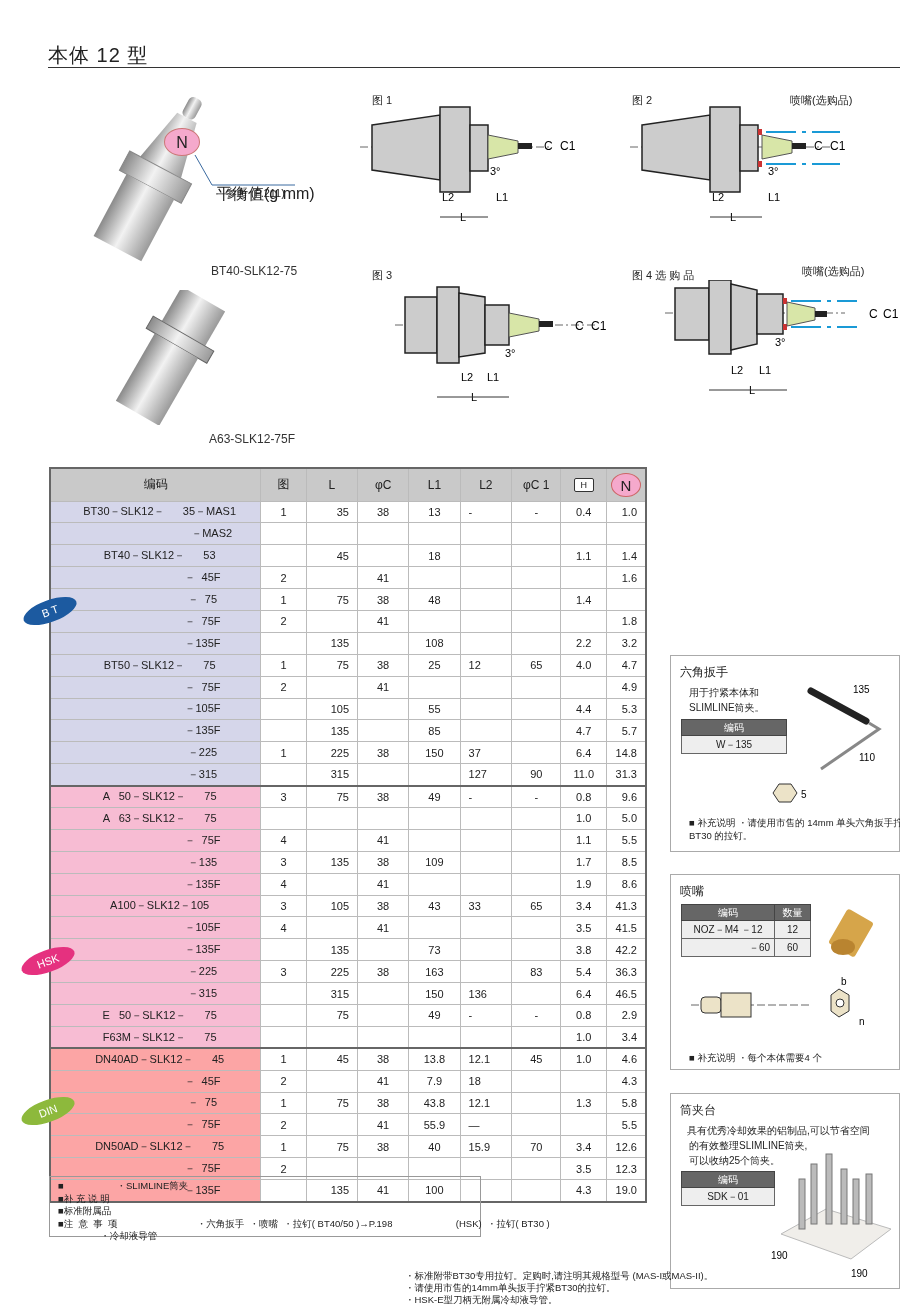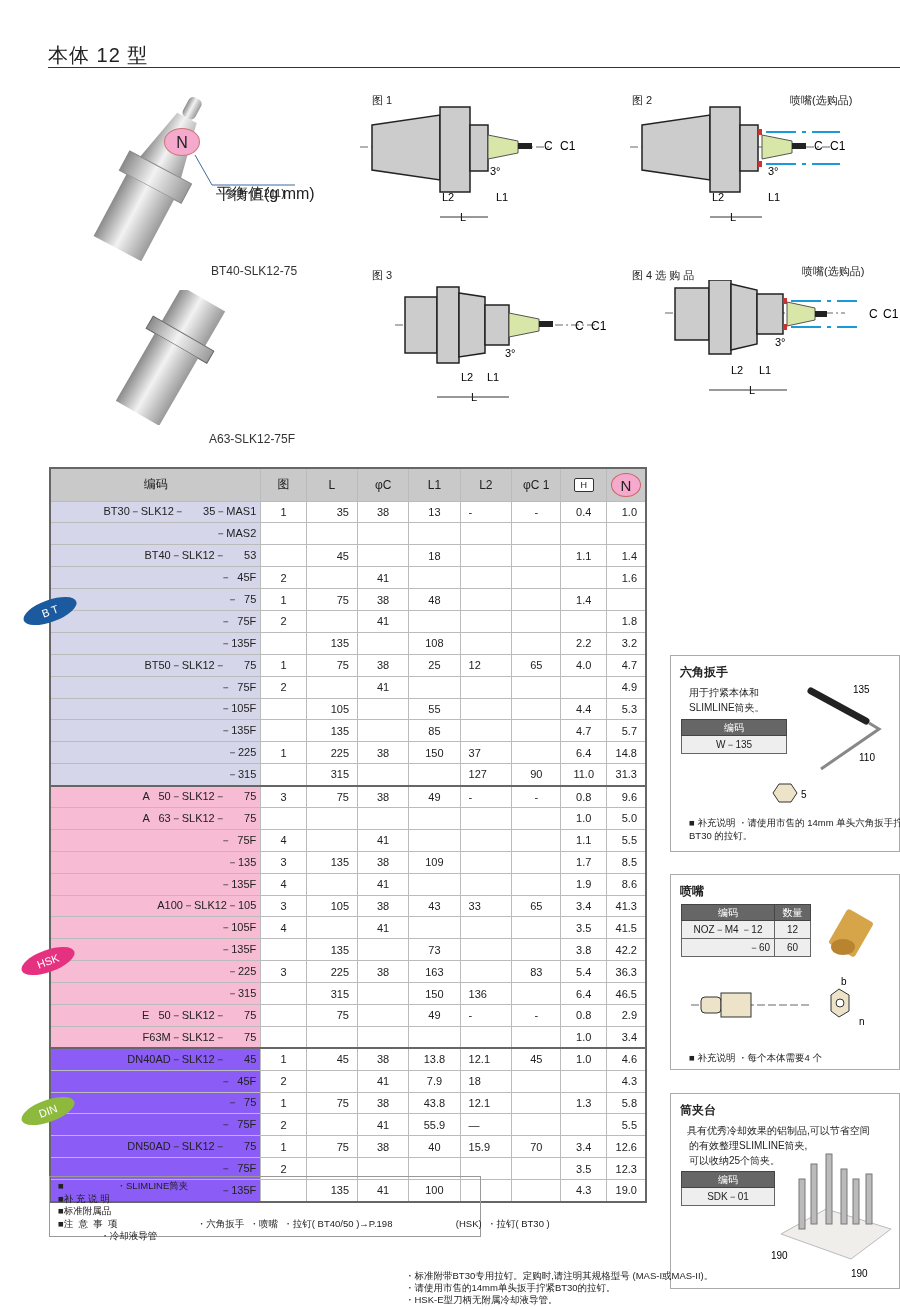--- a/index.html
+++ b/index.html
@@ -7,33 +7,33 @@
 .abs{position:absolute}
 #title{left:48px;top:42px;font-size:20px;letter-spacing:1px}
 #title-rule{left:48px;top:67px;width:852px;height:1px;background:#333}
 .photo-cap{font-size:12px;color:#333}
 .fig-label{font-size:11px}
 svg text{font-family:"Liberation Sans",sans-serif}
 
 #spec{left:49px;top:467px;width:598px;border-collapse:collapse;font-size:11px}
 #spec td,#spec th{border:1px solid #bbb;height:21.9px;text-align:center;font-weight:normal;padding:0 4px}
 #spec th{background:#c9c9c9;height:33px;font-size:12px}
-#spec td.code{text-align:right;width:212px;padding-left:12px;white-space:pre}
+#spec td.code{text-align:center;width:212px;padding-left:12px;white-space:pre}
 #spec tr.bt td.code{background:#d5d6ea}
 #spec tr.hsk td.code{background:#f7bcd3}
-#spec tr.din td.code{background:#8b5cf6}
+#spec tr.din td.code{background:#fca5a5}
 #spec td.r{text-align:right;padding-right:8px}
 #spec td.l{text-align:left;padding-left:8px}
 #spec tr.grp td{border-top:2px solid #666}
 #spec{border:2px solid #666}
 .n-circle{display:inline-block;width:30px;height:24px;border-radius:50%;background:#f5a9cc;border:1px solid #c66;line-height:24px;font-size:15px}
 .badge{position:absolute;color:#fff;font-size:11px;text-align:center;border-radius:50%;transform:rotate(-20deg)}
 
 .side{position:absolute;left:670px;width:230px;border:1px solid #aaa;background:#fff;font-size:10px}
-.side h3{font-size:12px;font-weight:bold;margin:8px 0 4px 9px}
+.side h3{font-size:12px;font-weight:normal;margin:8px 0 4px 9px}
 .side p{margin-left:18px;line-height:15px}
 .mini{border-collapse:collapse;font-size:10px;margin-left:10px}
 .mini th{background:#666;color:#fff;font-weight:normal;height:16px;border:1px solid #444}
 .mini td{background:#eee;height:18px;border:1px solid #666;text-align:center}
 
 #notes{left:49px;top:1176px;width:432px;height:61px;border:1px solid #999;font-size:9.5px;line-height:12.5px;padding:3px 8px}
 #extra{left:405px;top:1270px;font-size:9.5px;line-height:12px}
 </style>
 </head>
 <body>

